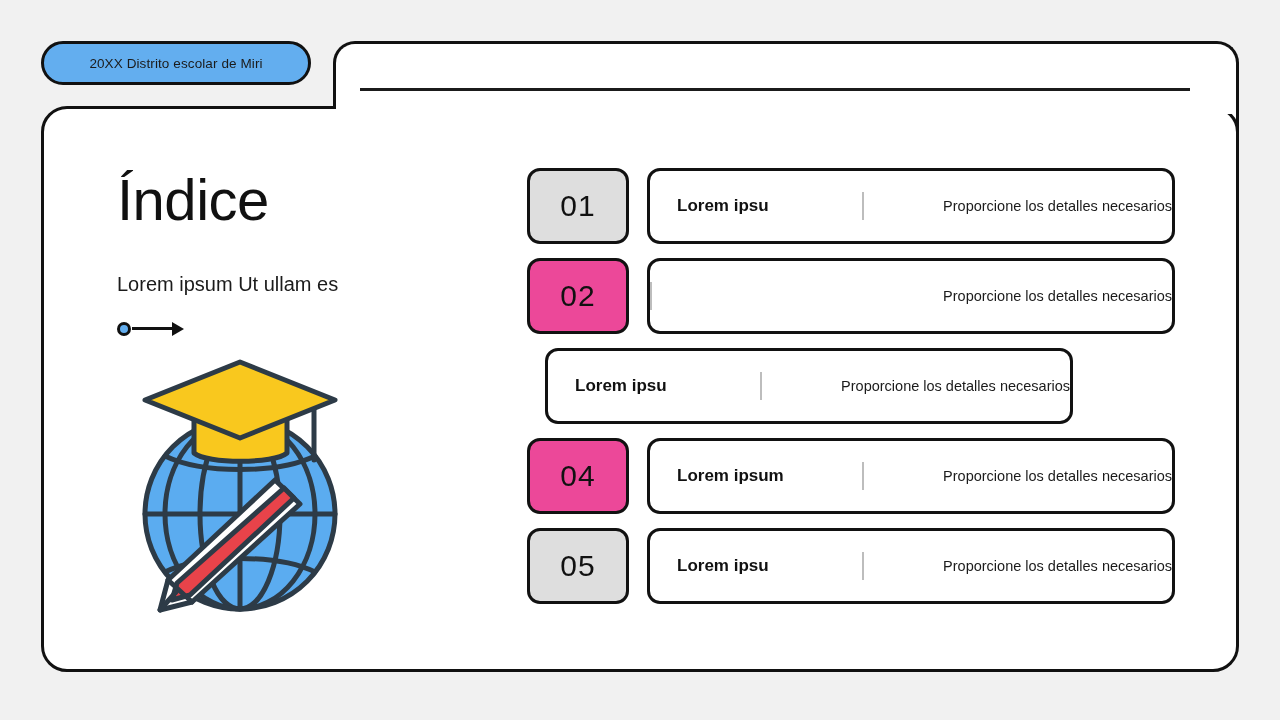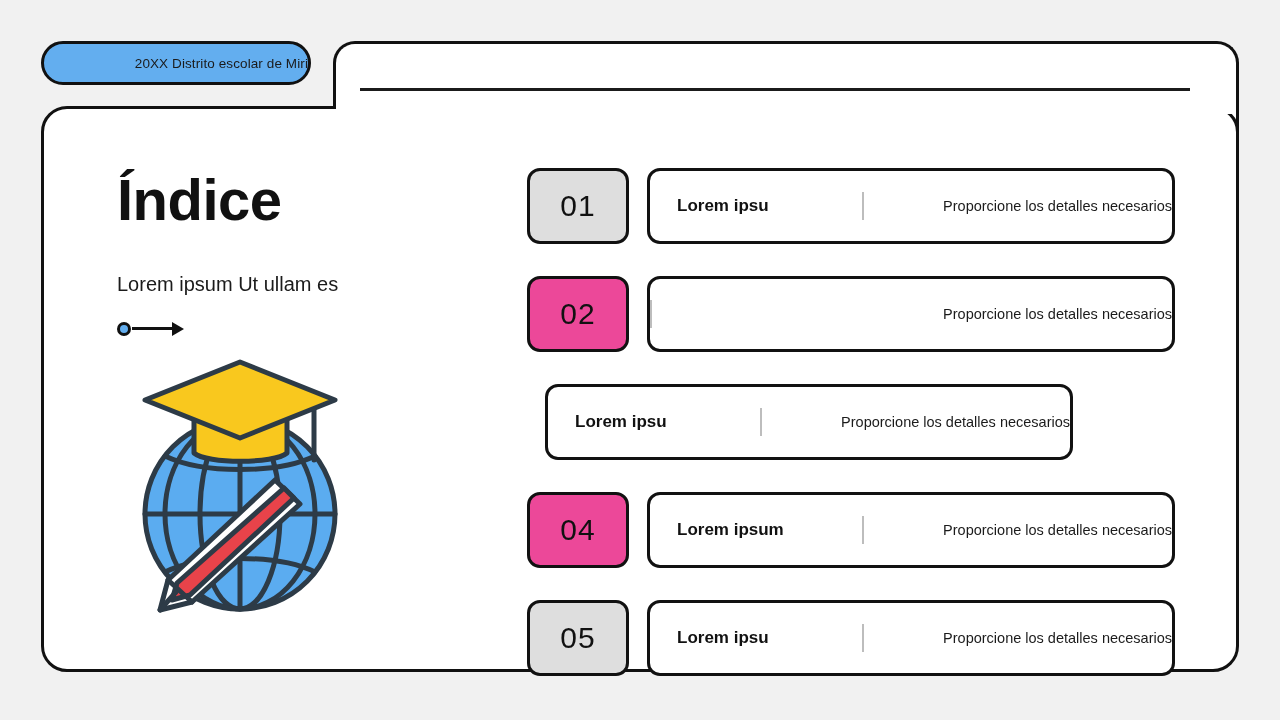--- a/index.html
+++ b/index.html
@@ -11,21 +11,21 @@
   }
   .slide { position:relative; width:1280px; height:720px; }
 
   
   .year-badge{
     position:absolute; left:41px; top:41px;
     width:270px; height:44px;
     background:#63aeef;
     border:3px solid #111;
     border-radius:22px;
-    display:flex; align-items:center; justify-content:flex-end;
+    display:flex; align-items:center; justify-content:center;
     z-index:6;
   }
   .year-badge span{
     font-size:13.5px; color:#1b1b1b; letter-spacing:.1px;
   }
 
   
   .header-frame{
     position:absolute; left:333px; top:41px;
     width:906px; height:120px;
@@ -57,21 +57,21 @@
   }
   
   .merge-mask{
     position:absolute; left:336px; top:100px;
     width:900px; height:14px; background:#fff; z-index:5;
   }
 
   
   .left-col{ position:absolute; left:117px; top:170px; width:360px; z-index:6; }
   .index-title{
-    font-size:58px; font-weight:700; color:#111;
+    font-size:58px; font-weight:400; color:#111;
     letter-spacing:-.5px; line-height:1.05;
   }
   .index-sub{
     margin-top:42px; font-size:20px; color:#1b1b1b; font-weight:400;
   }
 
   .arrow-wrap{ margin-top:22px; position:relative; width:70px; height:22px; }
   .arrow-dot{
     position:absolute; left:0; top:4px;
     width:14px; height:14px; border-radius:50%;
@@ -87,21 +87,21 @@
     border-top:7px solid transparent;
     border-bottom:7px solid transparent;
     border-left:12px solid #111;
   }
 
   
   .illus{ position:absolute; left:132px; top:352px; width:220px; height:268px; z-index:6; }
 
   
   .list{ position:absolute; left:527px; top:168px; z-index:6; }
-  .row{ display:flex; align-items:center; margin-bottom:32px; }
+  .row{ display:flex; align-items:center; margin-bottom:14px; }
   .num-box{
     width:102px; height:76px;
     border:3px solid #111; border-radius:13px;
     display:flex; align-items:center; justify-content:center;
     flex:none;
   }
   .num-box.dark{ background:#dedede; }
   .num-box.light{ background:#ec4899; }
   .num-box span{ font-size:30px; color:#111; letter-spacing:1px; }
 

